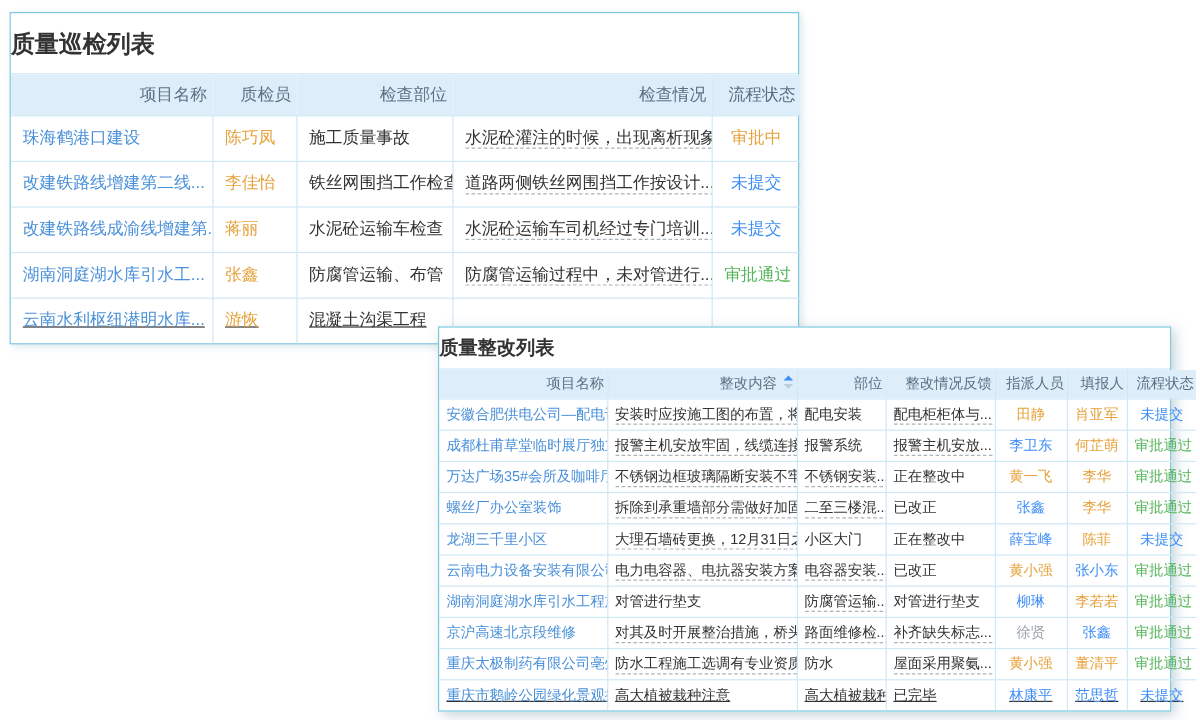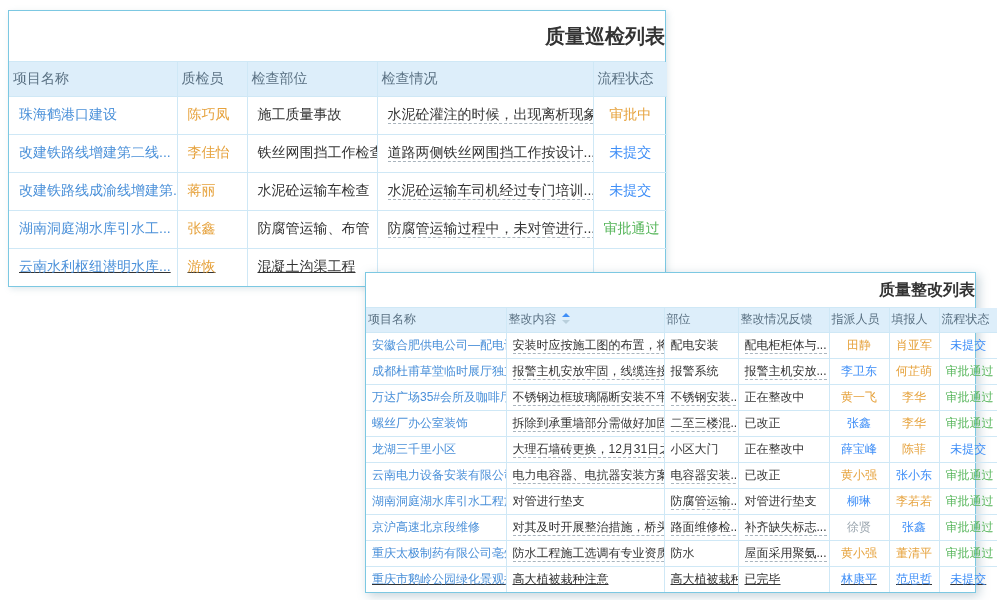--- a/index.html
+++ b/index.html
@@ -18,41 +18,41 @@
   #inspection-card {
     left: 8px; top: 10px; width: 658px;
     box-shadow: 2px 2px 6px rgba(110,150,170,.22);
   }
   #rectification-card {
     left: 365px; top: 272px; width: 611px;
     box-shadow: 3px 3px 10px rgba(90,130,150,.35);
     z-index: 2;
   }
   .card-title {
-    text-align: right;
+    text-align: left;
     font-weight: bold;
     color: var(--text, #333);
     border-bottom: 1px solid var(--grid, #cfe8f6);
   }
   #inspection-card .card-title { font-size: 20px; padding: 12px 0 11px; }
   #rectification-card .card-title { font-size: 16px; padding: 7px 0 6px; }
   table { border-collapse: collapse; table-layout: fixed; width: 100%; }
   th, td {
     border-right: 1px solid var(--grid, #cfe8f6);
     border-bottom: 1px solid var(--grid, #cfe8f6);
     overflow: hidden;
     white-space: nowrap;
   }
   th:last-child, td:last-child { border-right: none; }
   tbody tr:last-child td { border-bottom: none; text-decoration: underline; }
   thead th {
     background: var(--header-bg, #ddeefa);
     color: var(--header-text, #5a7183);
     font-weight: 400;
-    text-align: left;
+    text-align: right;
   }
   #inspection-card thead th { height: 34px; font-size: 14px; padding: 0 4px; }
   #inspection-card tbody td { height: 38px; font-size: 14px; padding: 0 10px; color: var(--text, #333); }
   #rectification-card thead th { height: 24px; font-size: 12px; padding: 0 2px; }
   #rectification-card tbody td { height: 26px; font-size: 12px; padding: 0 6px; color: var(--text, #333); }
   td.center { text-align: center; }
   .c-link   { color: var(--link, #4a90d9); cursor: pointer; }
   .c-blue   { color: var(--blue, #3e8ef7); }
   .c-orange { color: var(--orange, #e6a23c); }
   .c-green  { color: var(--green, #55b559); }

